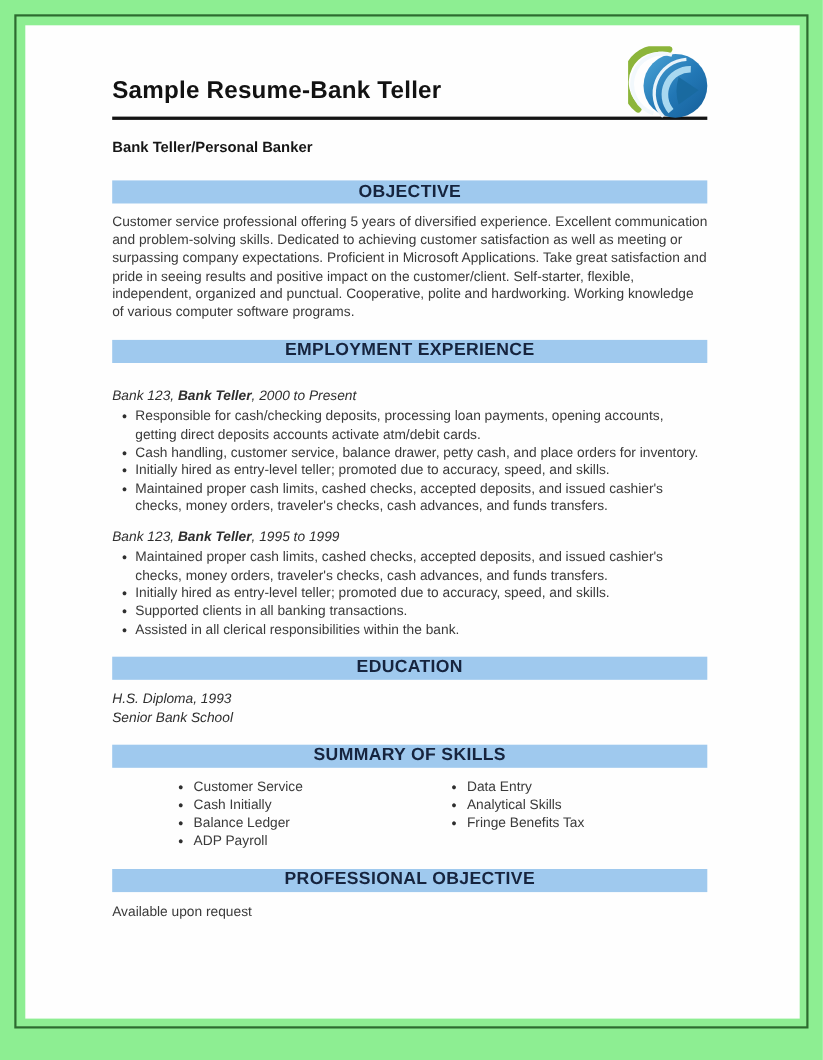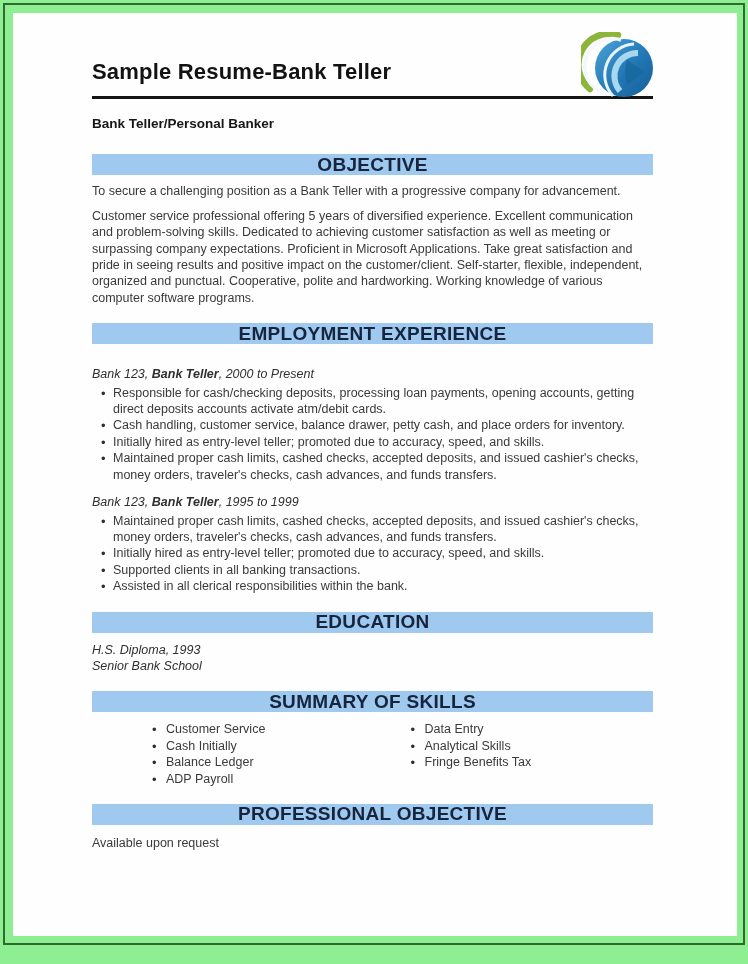--- a/index.html
+++ b/index.html
@@ -5,21 +5,21 @@
   html, body { margin: 0; padding: 0; }
   body {
     width: 748px; height: 964px;
     background: #8dee92;
     font-family: "Liberation Sans", "DejaVu Sans", sans-serif;
     overflow: hidden;
   }
   .frame-outer {
     box-sizing: border-box;
     width: 748px; height: 948px;
-    padding: 3px;
+    padding: 13px;
   }
   .frame-line {
     box-sizing: border-box;
     height: 100%;
     border: 2px solid #2d6b2f;
     padding: 8px 6px 7px 8px;
   }
   .page {
     box-sizing: border-box;
     background: #fefefe;
@@ -57,21 +57,21 @@
     margin-top: 17px;
   }
   .bar {
     margin-top: 17px;
     height: 21px;
     background: #9fc9ee;
     display: flex;
     align-items: center;
     justify-content: center;
     font-weight: 700;
-    font-size: 19px;
+    font-size: 16px;
     letter-spacing: 0.3px;
     color: #16243e;
   }
   .bar.first { margin-top: 22px; }
   .para { margin-top: 8px; }
   .job { margin-top: 22px; }
   .job + .job { margin-top: 11px; }
   .job-heading { font-style: italic; color: #2f2f2f; white-space: pre-wrap; }
   .job-heading .role { font-weight: 700; }
   ul.bullets {
@@ -140,21 +140,20 @@
             <path d="M 57 21 A 23 23 0 0 0 39 59" fill="none" stroke="#a8d8f0" stroke-width="6"></path>
             <path d="M 46 28 L 64 40 L 46 53 Q 42 41 46 28 Z" fill="#18699f" opacity="0.9"></path>
           </svg>
         </div>
         <div class="header-rule"></div>
       </div>
 
       <div class="doc-subtitle">Bank Teller/Personal Banker</div>
 
       <div class="bar first">OBJECTIVE</div>
-      <div class="para">To secure a challenging position as a Bank Teller with a progressive company for advancement.</div>
 
       <div class="para">Customer service professional offering 5 years of diversified experience. Excellent communication and problem-solving skills. Dedicated to achieving customer satisfaction as well as meeting or surpassing company expectations. Proficient in Microsoft Applications. Take great satisfaction and pride in seeing results and positive impact on the customer/client. Self-starter, flexible, independent, organized and punctual. Cooperative, polite and hardworking. Working knowledge of various computer software programs.</div>
 
       <div class="bar">EMPLOYMENT EXPERIENCE</div>
 
       <div class="job">
         <div class="job-heading"><span>Bank 123, </span><span class="role">Bank Teller</span><span>, 2000 to Present</span></div>
         <ul class="bullets">
           <li>Responsible for cash/checking deposits, processing loan payments, opening accounts, getting direct deposits accounts activate atm/debit cards.</li>
           <li>Cash handling, customer service, balance drawer, petty cash, and place orders for inventory.</li>

